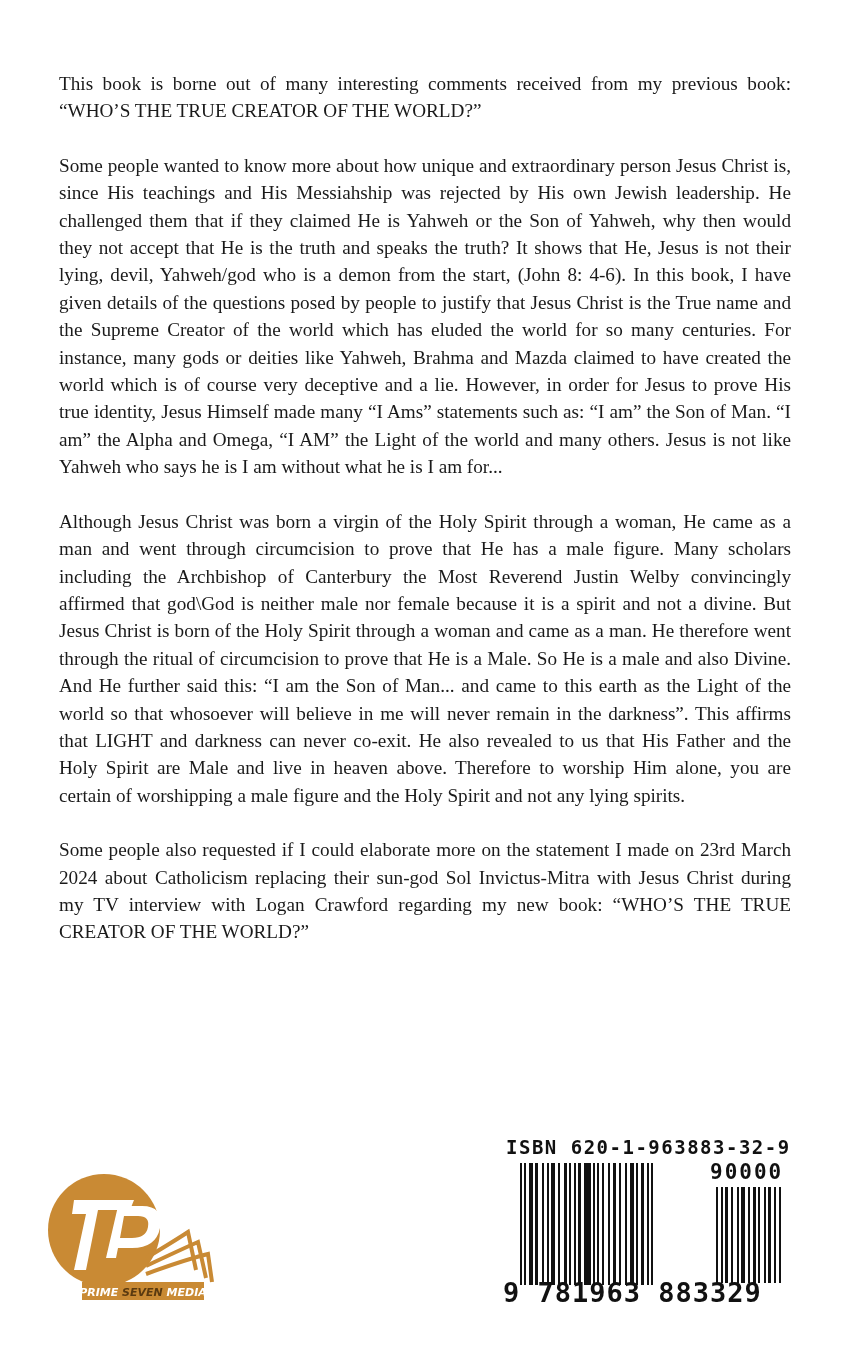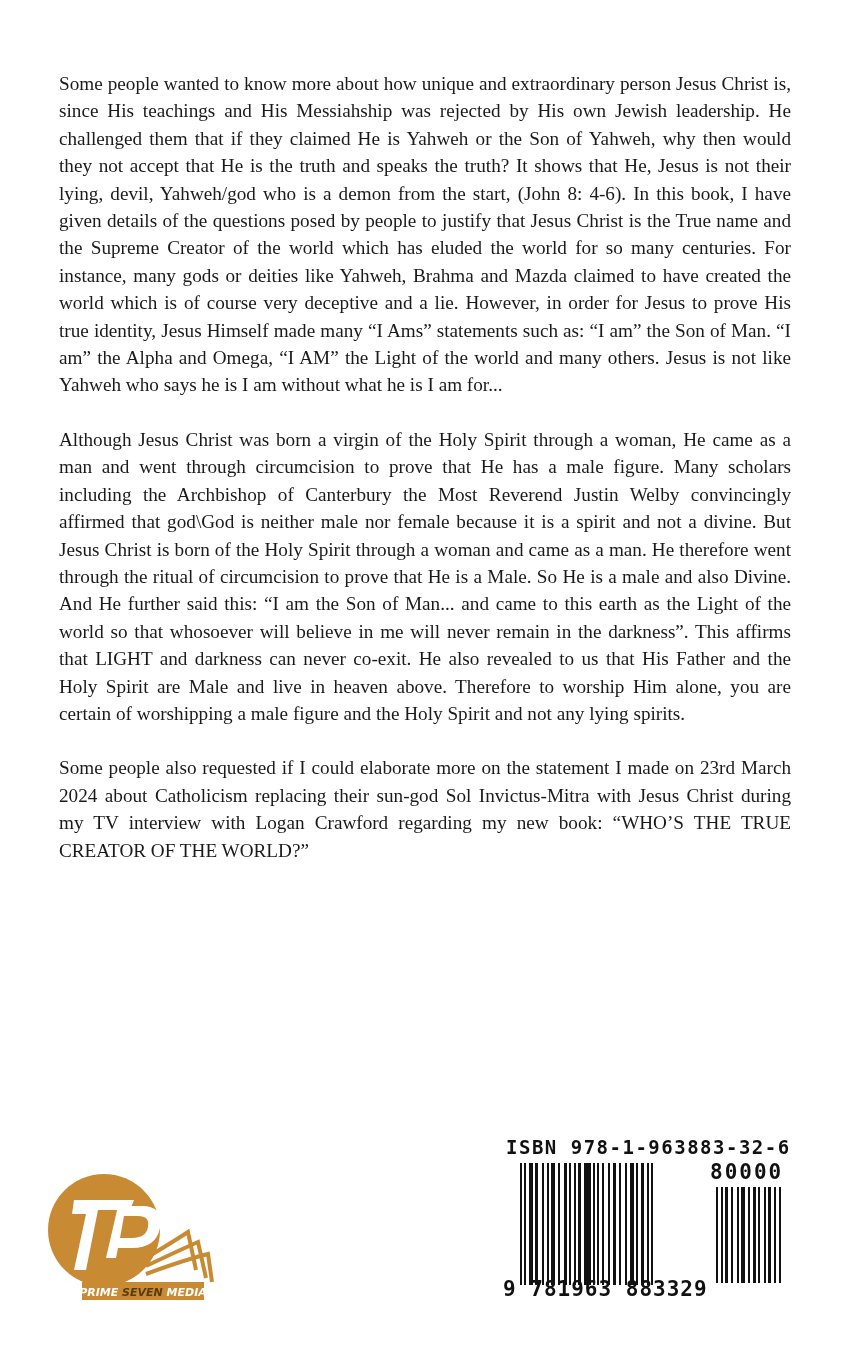--- a/index.html
+++ b/index.html
@@ -6,28 +6,29 @@
   body { width:850px; height:1360px; position:relative; overflow:hidden; }
   .page { position:absolute; left:59px; top:70px; width:732px;
     font-family:"Liberation Serif", "DejaVu Serif", serif; color:#1a1a1a;
     font-size:19.2px; line-height:27.4px; }
   .para { margin:0 0 27px 0; text-align:justify; }
   .para:after { content:""; }
   .logo { position:absolute; left:46px; top:1170px; width:172px; height:134px; }
   .isbn-text { position:absolute; left:506px; top:1136px; width:282px;
     font-family:"DejaVu Sans Mono", monospace; font-weight:bold; font-size:19px; letter-spacing:1.5px; color:#111; white-space:nowrap; }
   .price-text { position:absolute; left:710px; top:1160px; font-family:"DejaVu Sans Mono", monospace; font-weight:bold; font-size:21px; letter-spacing:2px; color:#111; }
-  .ean-text { position:absolute; left:503px; top:1277px; font-family:"DejaVu Sans Mono", monospace; font-weight:bold; font-size:21px; letter-spacing:1px; color:#111; white-space:nowrap; background:transparent; }
+  .ean-text { position:absolute; left:503px; top:1277px; font-family:"DejaVu Sans Mono", monospace; font-weight:bold; font-size:27px; letter-spacing:1px; color:#111; white-space:nowrap; background:transparent; }
   .bars { position:absolute; display:flex; align-items:flex-start; }
   .bars span { display:block; background:#111; height:100%; }
 </style>
 </head>
 <body>
 
 <div class="page">
+  <p class="para">This book is borne out of many interesting comments received from my previous book: “WHO’S THE TRUE CREATOR OF THE WORLD?”</p>
   <p class="para">Some people wanted to know more about how unique and extraordinary person Jesus Christ is, since His teachings and His Messiahship was rejected by His own Jewish leadership. He challenged them that if they claimed He is Yahweh or the Son of Yahweh, why then would they not accept that He is the truth and speaks the truth? It shows that He, Jesus is not their lying, devil, Yahweh/god who is a demon from the start, (John 8: 4-6). In this book, I have given details of the questions posed by people to justify that Jesus Christ is the True name and the Supreme Creator of the world which has eluded the world for so many centuries. For instance, many gods or deities like Yahweh, Brahma and Mazda claimed to have created the world which is of course very deceptive and a lie. However, in order for Jesus to prove His true identity, Jesus Himself made many “I Ams” statements such as: “I am” the Son of Man. “I am” the Alpha and Omega, “I AM” the Light of the world and many others. Jesus is not like Yahweh who says he is I am without what he is I am for...</p>
   <p class="para">Although Jesus Christ was born a virgin of the Holy Spirit through a woman, He came as a man and went through circumcision to prove that He has a male figure. Many scholars including the Archbishop of Canterbury the Most Reverend Justin Welby convincingly affirmed that god\God is neither male nor female because it is a spirit and not a divine. But Jesus Christ is born of the Holy Spirit through a woman and came as a man. He therefore went through the ritual of circumcision to prove that He is a Male. So He is a male and also Divine. And He further said this: “I am the Son of Man... and came to this earth as the Light of the world so that whosoever will believe in me will never remain in the darkness”. This affirms that LIGHT and darkness can never co-exit. He also revealed to us that His Father and the Holy Spirit are Male and live in heaven above. Therefore to worship Him alone, you are certain of worshipping a male figure and the Holy Spirit and not any lying spirits.</p>
   <p class="para">Some people also requested if I could elaborate more on the statement I made on 23rd March 2024 about Catholicism replacing their sun-god Sol Invictus-Mitra with Jesus Christ during my TV interview with Logan Crawford regarding my new book: “WHO’S THE TRUE CREATOR OF THE WORLD?”</p>
 </div>
 
 <div class="logo">
   <svg width="172" height="134" viewBox="0 0 172 134">
     <circle cx="58" cy="60" r="56" fill="#C98A34"></circle>
 
     <g fill="none" stroke="#C98A34" stroke-width="4">
@@ -40,22 +41,22 @@
     <path d="M72 36 L96 36 Q118 36 114 58 Q110 78 86 78 L72 78 L70 88 L60 88 Z M78 46 L74 68 L86 68 Q100 68 102 57 Q104 46 92 46 Z" fill="#ffffff"></path>
     <path d="M76 38 L104 38 L70 96 L58 96 L88 46 L74 46 Z" fill="#C98A34" opacity="0.0"></path>
     <rect x="36" y="112" width="122" height="18" fill="#C98A34"></rect>
     <text x="97" y="126" text-anchor="middle" font-family="DejaVu Sans, sans-serif" font-weight="bold" font-style="italic" font-size="11" fill="#ffffff">
       <tspan>PRIME </tspan><tspan fill="#5a3a10">SEVEN</tspan><tspan> MEDIA</tspan>
     </text>
   </svg>
 </div>
 
 <div>
-  <div class="isbn-text">ISBN 978-1-963883-32-6</div>
-  <div class="price-text">80000</div>
+  <div class="isbn-text">ISBN 620-1-963883-32-9</div>
+  <div class="price-text">90000</div>
   <div class="bars" style="left:520px; top:1163px; height:122px; gap:0;">
     <span style="width:2px;margin-right:2px"></span>
       <span style="width:2px;margin-right:3px"></span>
     <span style="width:4px;margin-right:2px"></span>
       <span style="width:3px;margin-right:4px"></span>
     <span style="width:2px;margin-right:3px"></span>
       <span style="width:2px;margin-right:2px"></span>
     <span style="width:4px;margin-right:3px"></span>
       <span style="width:2px;margin-right:4px"></span>
     <span style="width:3px;margin-right:2px"></span>

